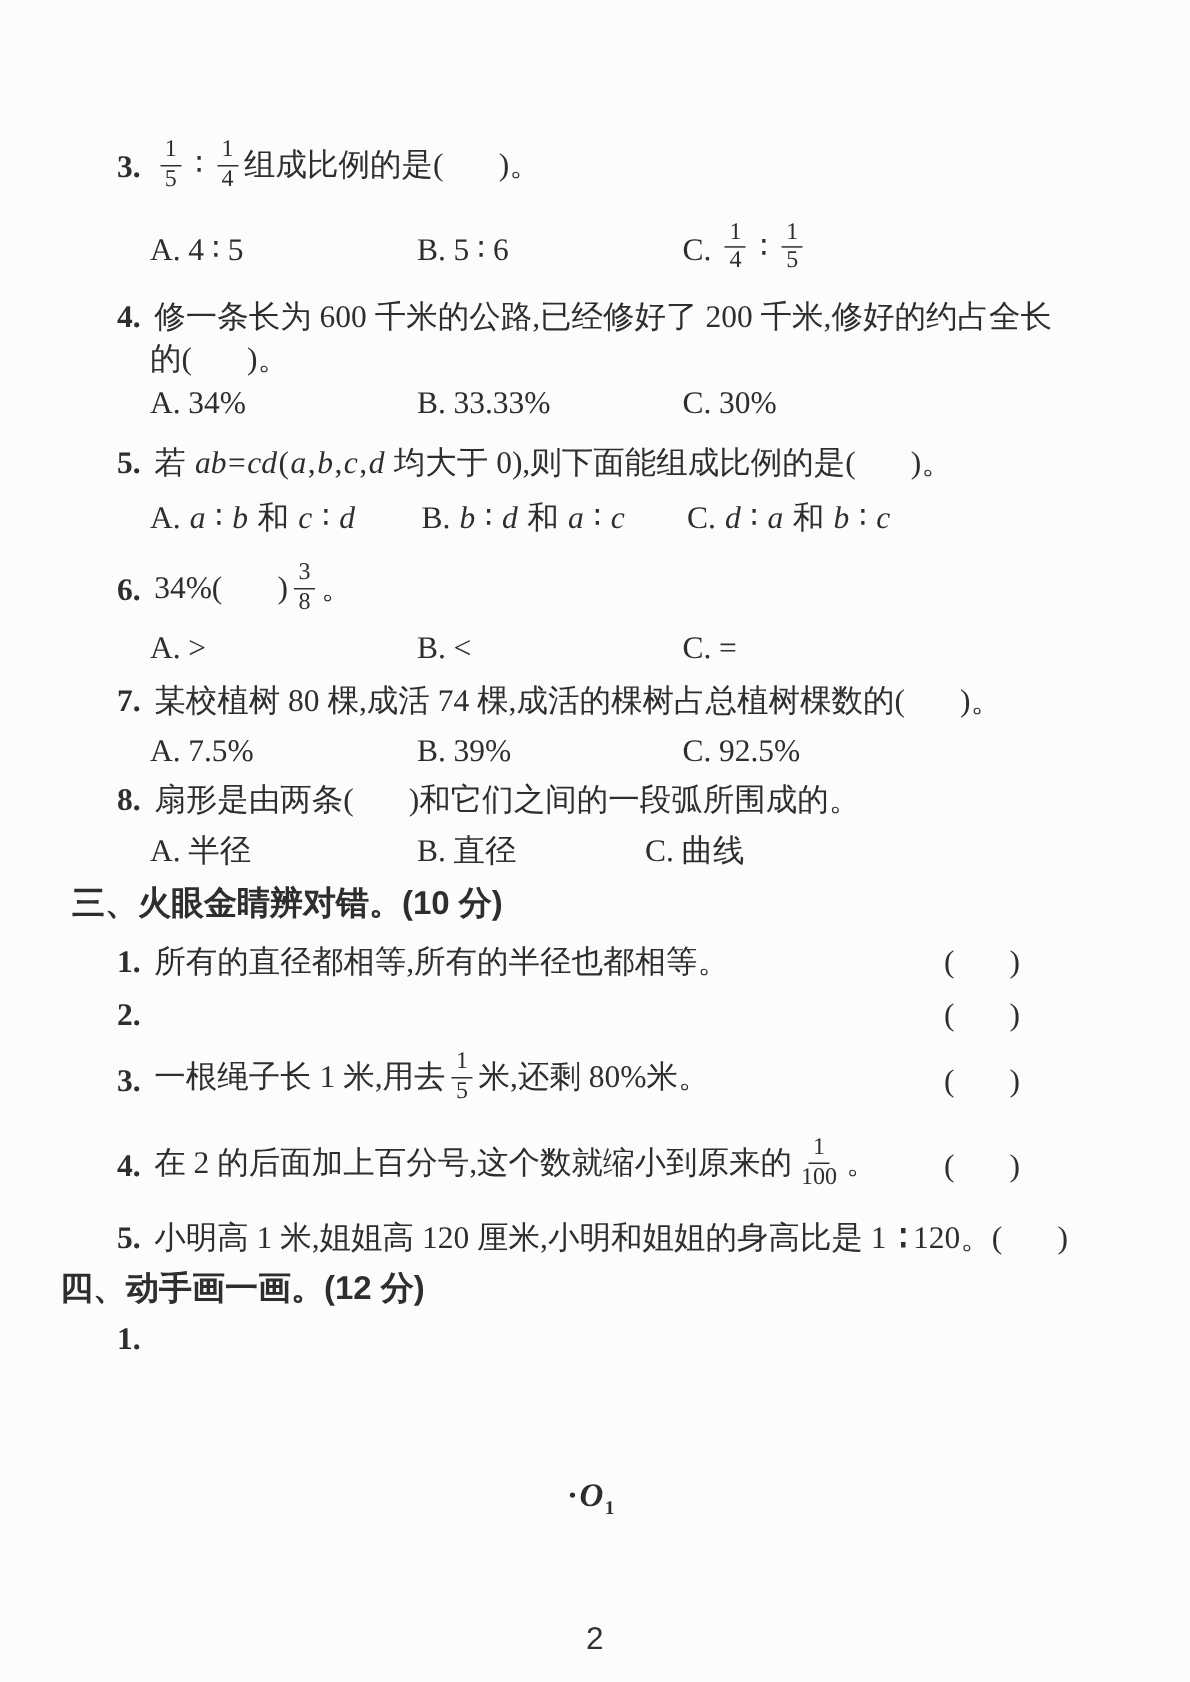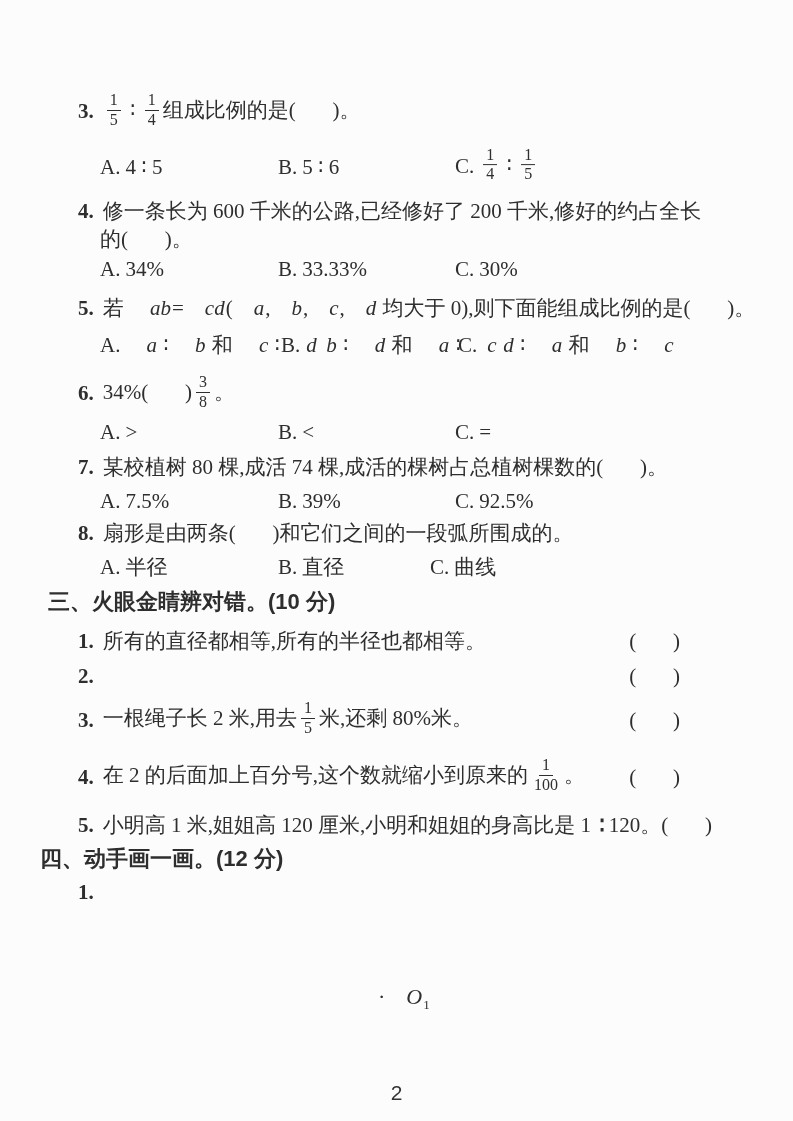--- a/index.html
+++ b/index.html
@@ -77,28 +77,28 @@
     border-bottom:1.4px solid #2e2e2e;
     padding:0 3px;
   }
   .frac .fden{
     display:block;
     padding:0 2px;
   }
   .var{
     font-style:italic;
     padding:0 1px;
-    margin-left:20px;
   }
   sub.ssub{
     font-size:13px;
     line-height:0;
   }
   .point{
     font-size:22px;
+    font-weight:bold;
   }
   .pagenum{
     position:absolute;
     top:1081px;
     left:0;
     width:100%;
     text-align:center;
     font-size:21px;
     font-family:"Liberation Sans","DejaVu Sans",sans-serif;
     color:#333;
@@ -181,21 +181,21 @@
     <b class="qnum">1.</b>
     <span class="segs"><span>所有的直径都相等,所有的半径也都相等。</span></span>
     <span class="bracket">(       )</span>
   </div>
   <div class="tf" style="top:662px;height:28px">
     <b class="qnum">2.</b>
     <span class="bracket">(       )</span>
   </div>
   <div class="tf" style="top:696px;height:48px">
     <b class="qnum">3.</b>
-    <span class="segs"><span>一根绳子长 2 米,用去</span><span class="frac"><span class="fnum">1</span><span class="fden">5</span></span><span>米,还剩 80%米。</span></span>
+    <span class="segs"><span>一根绳子长 1 米,用去</span><span class="frac"><span class="fnum">1</span><span class="fden">5</span></span><span>米,还剩 80%米。</span></span>
     <span class="bracket">(       )</span>
   </div>
   <div class="tf" style="top:753px;height:48px">
     <b class="qnum">4.</b>
     <span class="segs"><span>在 2 的后面加上百分号,这个数就缩小到原来的</span><span class="frac"><span class="fnum">1</span><span class="fden">100</span></span><span>。</span></span>
     <span class="bracket">(       )</span>
   </div>
   <div class="tf" style="top:811px;height:28px">
     <b class="qnum">5.</b>
     <span class="segs"><span>小明高 1 米,姐姐高 120 厘米,小明和姐姐的身高比是 1 ∶ 120。</span></span>

